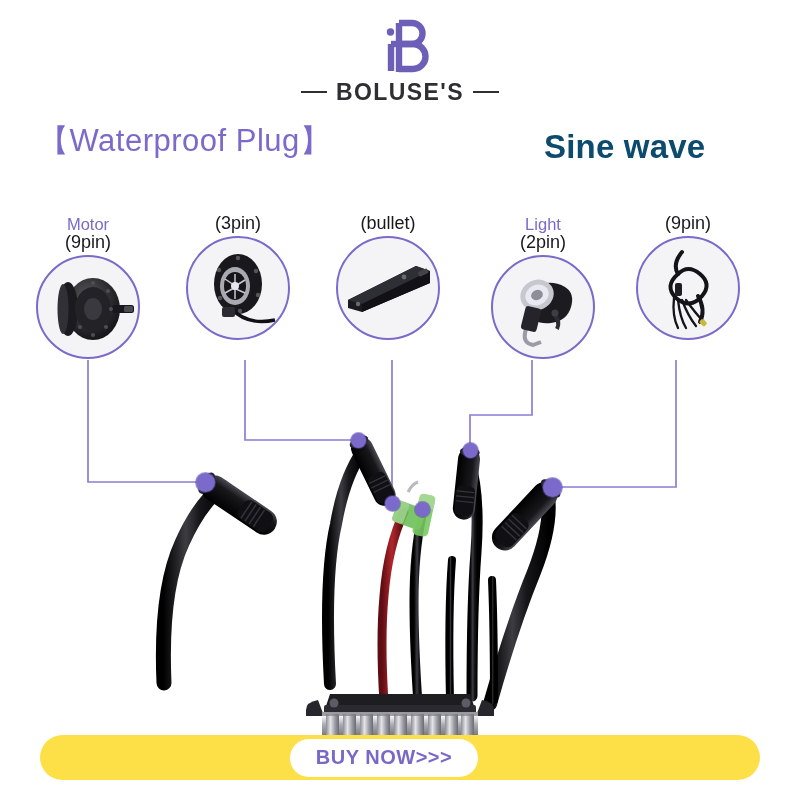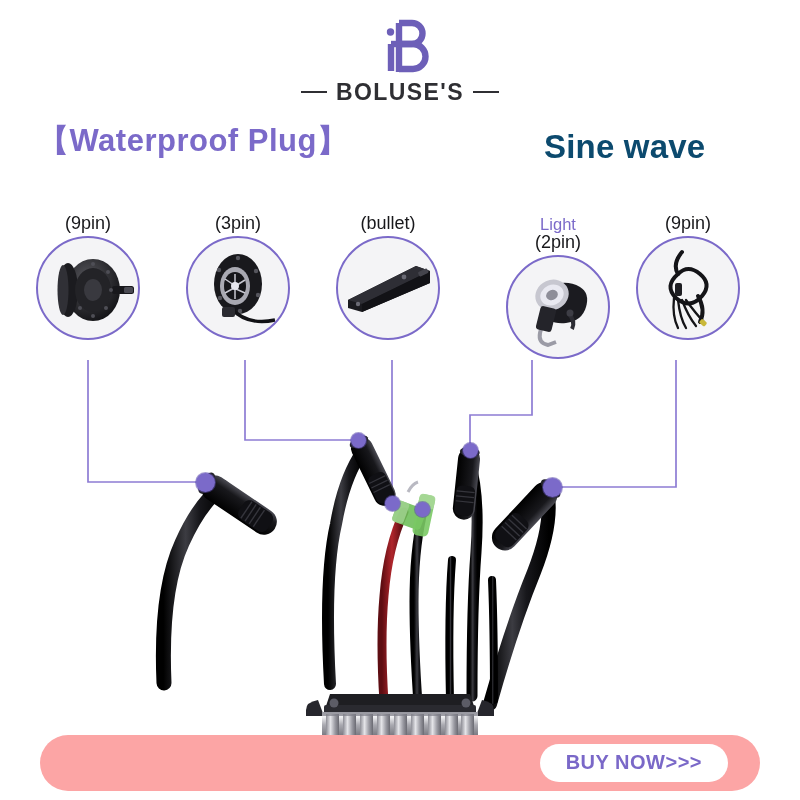--- a/index.html
+++ b/index.html
@@ -52,21 +52,21 @@
     font-family: "Liberation Sans", sans-serif;
     white-space: nowrap;
   }
 
   
   #headline-waterproof {
     position: absolute;
     left: 38px;
     top: 120px;
     font-size: 31px;
-    font-weight: bold;
+    font-weight: normal;
     color: #7b6ac9;
     letter-spacing: 0.5px;
     white-space: nowrap;
   }
   #headline-sinewave {
     position: absolute;
     left: 544px;
     top: 128px;
     font-size: 33px;
     font-weight: bold;
@@ -134,26 +134,26 @@
     box-shadow: 0 0 0 1px rgba(90,75,170,.55);
   }
   .plug-dot.small { width: 15px; height: 15px; }
 
   
   #cta-banner {
     position: absolute;
     left: 40px;
     top: 735px;
     width: 720px;
-    height: 56px;
+    height: 45px;
     border-radius: 28px;
-    background: #fca5a5;
+    background: #fde047;
     display: flex;
     align-items: center;
-    justify-content: flex-end;
+    justify-content: center;
   }
   #buy-now-button {
     margin-right: 32px;
     background: #ffffff;
     border-radius: 20px;
     padding: 7px 26px 8px;
     font-size: 20px;
     font-weight: bold;
     color: #7a68c8;
     letter-spacing: 0.5px;
@@ -191,20 +191,21 @@
   <g fill="none" stroke="#8d7cd4" stroke-width="1.7">
     <path d="M88 360 V482 H205 "></path>
     <path d="M245 360 V440 H358 "></path>
     <path d="M392 360 V503 "></path>
     <path d="M532 360 V415 H470 V450 "></path>
     <path d="M676 360 V487 H552 "></path>
   </g>
 </svg>
 
 <div class="callout" style="left:13px; top:215px;">
+  <div class="callout-title">Motor</div>
   <div class="callout-sub">(9pin)</div>
   <div class="callout-thumb">
     <svg viewBox="0 0 100 100" width="100" height="100">
       <defs>
         <radialGradient id="gMotor" cx="40%" cy="35%" r="75%">
           <stop offset="0%" stop-color="#5a5a60"></stop>
             <stop offset="60%" stop-color="#2a2a2e"></stop>
             <stop offset="100%" stop-color="#0d0d10"></stop>
         </radialGradient>
       </defs>
@@ -264,21 +265,21 @@
       <path d="M10 62 L78 28 L92 33 L92 45 L24 74 L10 70 Z" fill="#1a1a1f"></path>
       <path d="M10 62 L78 28 L92 33 L24 66 Z" fill="#2e2e35"></path>
       <path d="M24 66 L92 33 L92 45 L24 74 Z" fill="#121216"></path>
       <circle cx="66" cy="39" r="2.4" fill="#6a6a74"></circle>
       <circle cx="20" cy="66" r="2.2" fill="#6a6a74"></circle>
       <rect x="80" y="32" width="10" height="5" rx="1.5" fill="#44444c" transform="rotate(-26 85 34)"></rect>
     </svg>
   </div>
 </div>
 
-<div class="callout" style="left:483px; top:215px;">
+<div class="callout" style="left:468px; top:215px;">
   <div class="callout-title">Light</div>
   <div class="callout-sub">(2pin)</div>
   <div class="callout-thumb">
     <svg viewBox="0 0 100 100" width="100" height="100">
       <path d="M34 34 q20 -14 38 -4 q10 6 6 20 q-4 14 -20 16 q-18 2 -25 -12 Z" fill="#1b1b20"></path>
       <ellipse cx="44" cy="38" rx="17" ry="15" fill="#c7c7d0" transform="rotate(-24 44 38)"></ellipse>
       <ellipse cx="44" cy="38" rx="12" ry="10" fill="#e9e9f1" transform="rotate(-24 44 38)"></ellipse>
       <ellipse cx="44" cy="38" rx="6" ry="5" fill="#8e8e99" transform="rotate(-24 44 38)"></ellipse>
       <path d="M38 52 L32 76 q-2 10 8 12 l8 -3" fill="none" stroke="#9b9ba6" stroke-width="4"></path>
       <rect x="30" y="50" width="16" height="24" rx="3" fill="#24242a" transform="rotate(14 38 62)"></rect>

